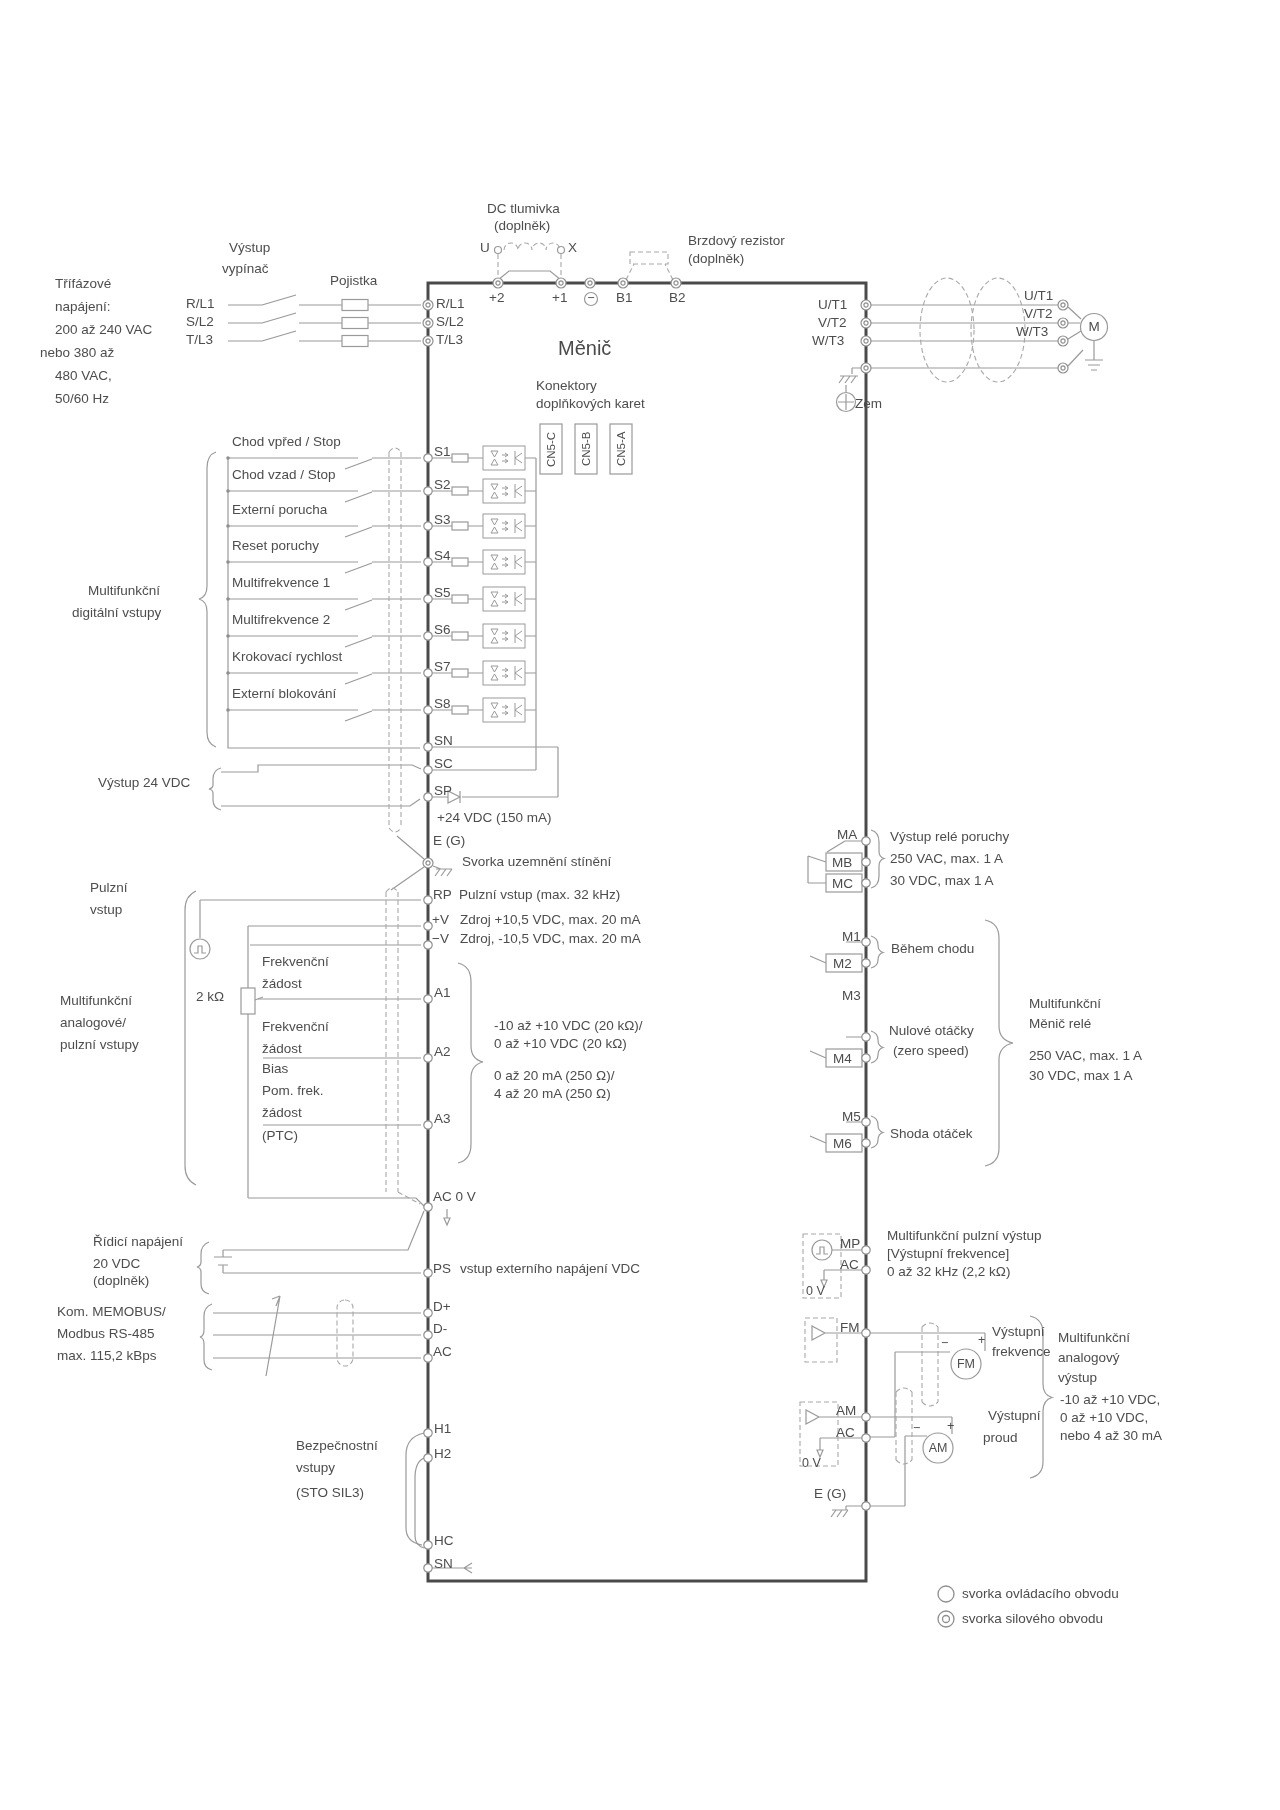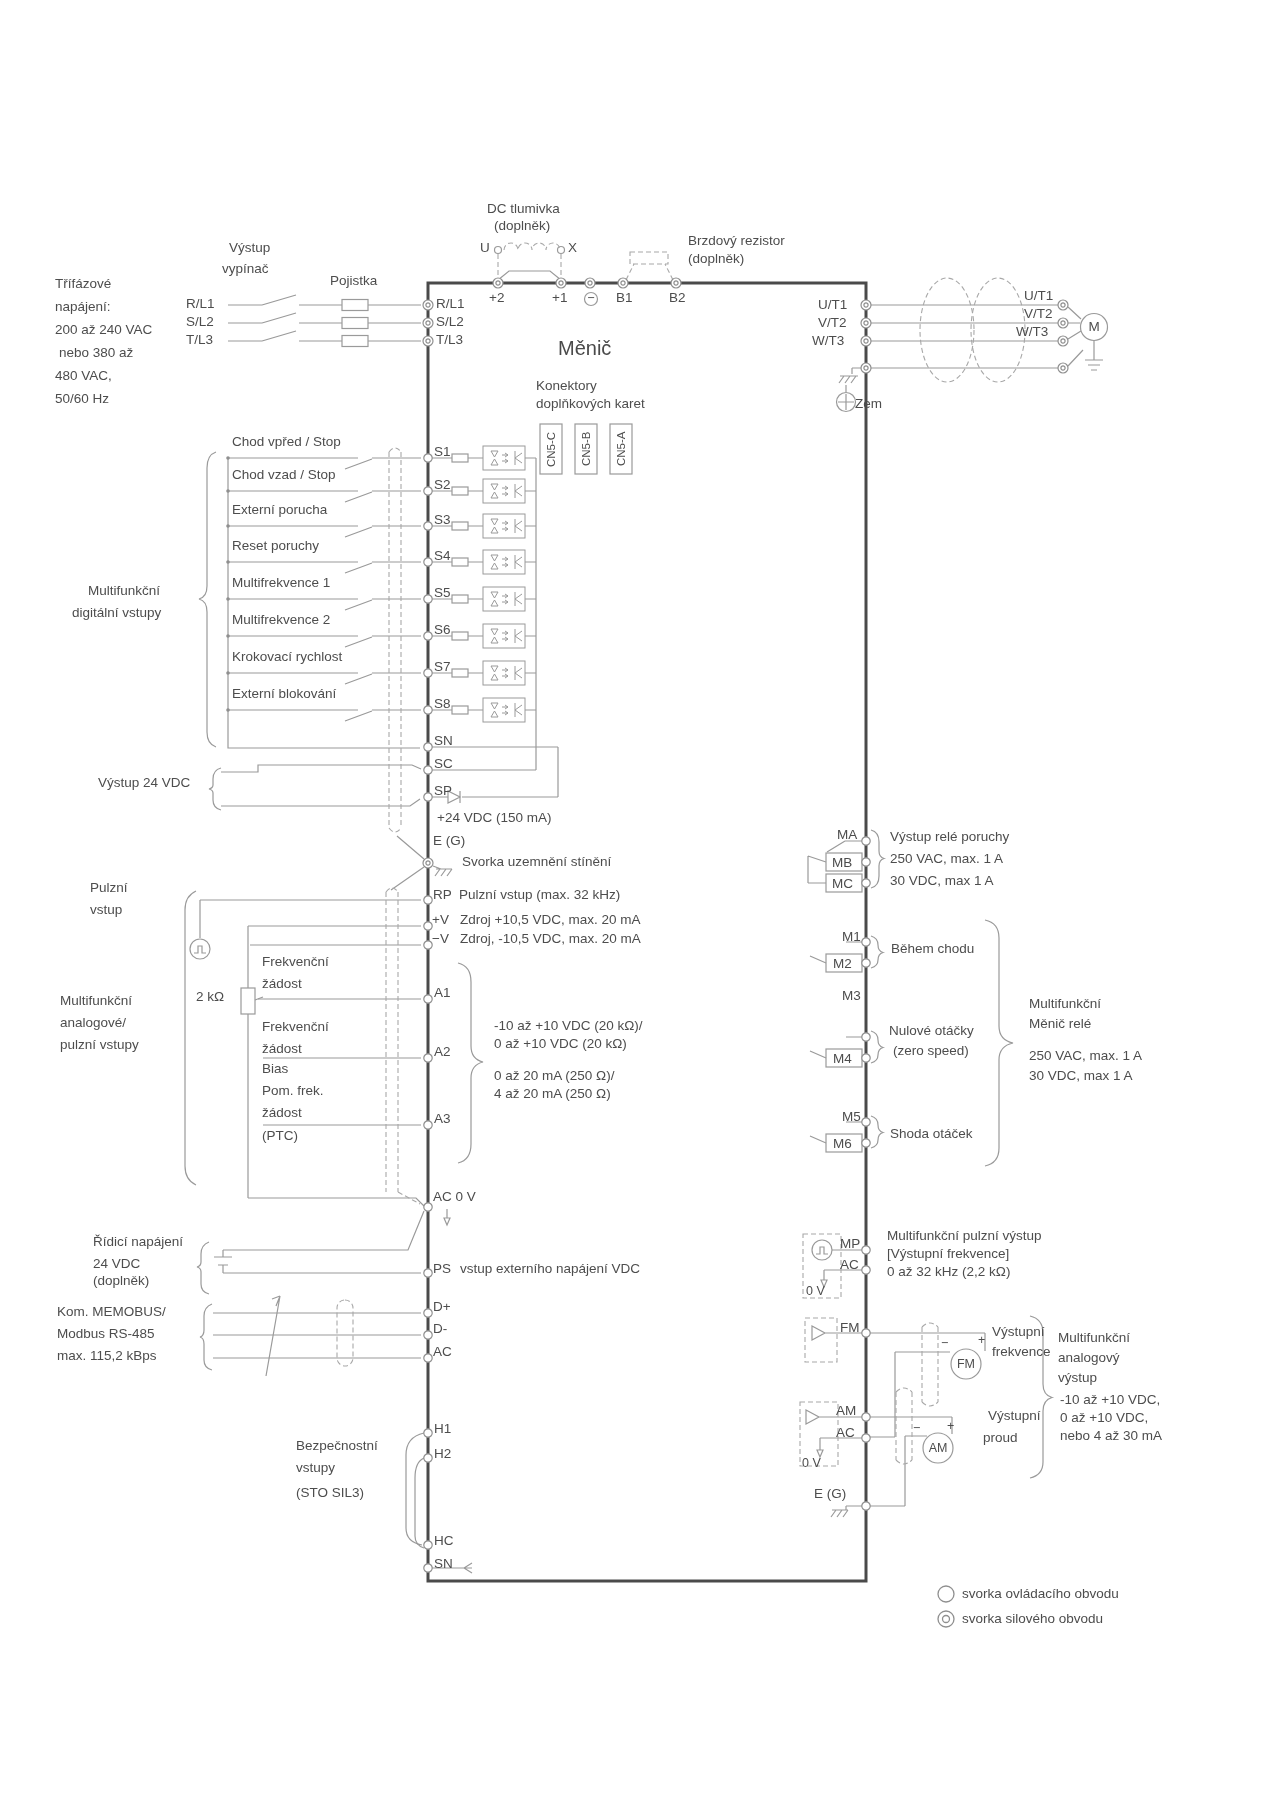--- a/index.html
+++ b/index.html
@@ -259,21 +259,21 @@
   <g fill="none" stroke="#8f8f8f" stroke-width="1.3">
     <circle cx="946" cy="1594" r="8"></circle>
     <circle cx="946" cy="1619" r="8"></circle>
         <circle cx="946" cy="1619" r="3.5"></circle>
   </g>
 </svg>
 
 <div class="t" style="left:55px;top:276px">Třífázové</div>
 <div class="t" style="left:55px;top:299px">napájení:</div>
 <div class="t" style="left:55px;top:322px">200 až 240 VAC</div>
-<div class="t" style="left:59px;top:345px">nebo 380 až</div>
+<div class="t" style="left:40px;top:345px">nebo 380 až</div>
 <div class="t" style="left:55px;top:368px">480 VAC,</div>
 <div class="t" style="left:55px;top:391px">50/60 Hz</div>
 <div class="t" style="left:229px;top:240px">Výstup</div>
 <div class="t" style="left:222px;top:261px">vypínač</div>
 <div class="t" style="left:330px;top:273px">Pojistka</div>
 <div class="t" style="left:186px;top:296px">R/L1</div>
 <div class="t" style="left:186px;top:314px">S/L2</div>
 <div class="t" style="left:186px;top:332px">T/L3</div>
 <div class="t" style="left:436px;top:296px">R/L1</div>
 <div class="t" style="left:436px;top:314px">S/L2</div>
@@ -358,21 +358,21 @@
 <div class="t" style="left:262px;top:1105px">žádost</div>
 <div class="t" style="left:262px;top:1128px">(PTC)</div>
 <div class="t" style="left:434px;top:1111px">A3</div>
 <div class="t" style="left:494px;top:1018px">-10 až +10 VDC (20 kΩ)/</div>
 <div class="t" style="left:494px;top:1036px">0 až +10 VDC (20 kΩ)</div>
 <div class="t" style="left:494px;top:1068px">0 až 20 mA (250 Ω)/</div>
 <div class="t" style="left:494px;top:1086px">4 až 20 mA (250 Ω)</div>
 <div class="t" style="left:433px;top:1189px">AC 0 V</div>
 
 <div class="t" style="left:93px;top:1234px">Řídicí napájení</div>
-<div class="t" style="left:93px;top:1256px">24 VDC</div>
+<div class="t" style="left:93px;top:1256px">20 VDC</div>
 <div class="t" style="left:93px;top:1273px">(doplněk)</div>
 <div class="t" style="left:433px;top:1261px">PS</div>
 <div class="t" style="left:460px;top:1261px">vstup externího napájení VDC</div>
 <div class="t" style="left:57px;top:1304px">Kom. MEMOBUS/</div>
 <div class="t" style="left:57px;top:1326px">Modbus RS-485</div>
 <div class="t" style="left:57px;top:1348px">max. 115,2 kBps</div>
 <div class="t" style="left:433px;top:1299px">D+</div>
 <div class="t" style="left:433px;top:1321px">D-</div>
 <div class="t" style="left:433px;top:1344px">AC</div>
 

